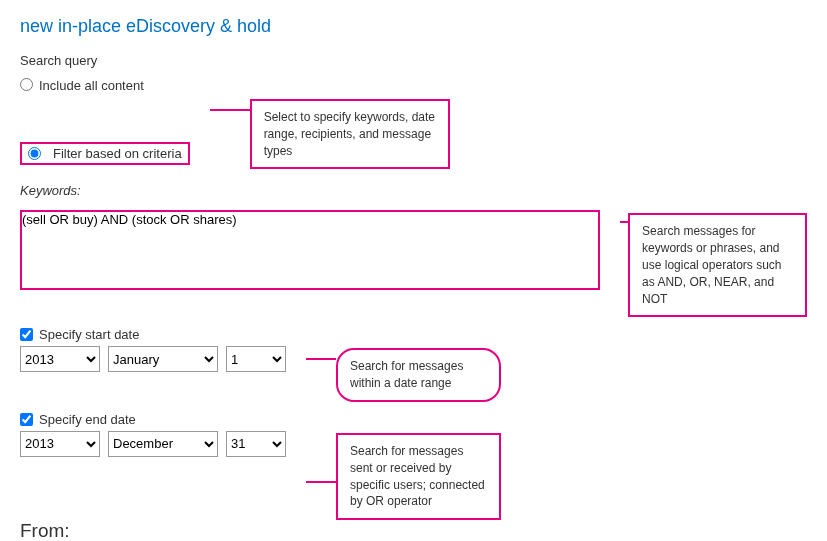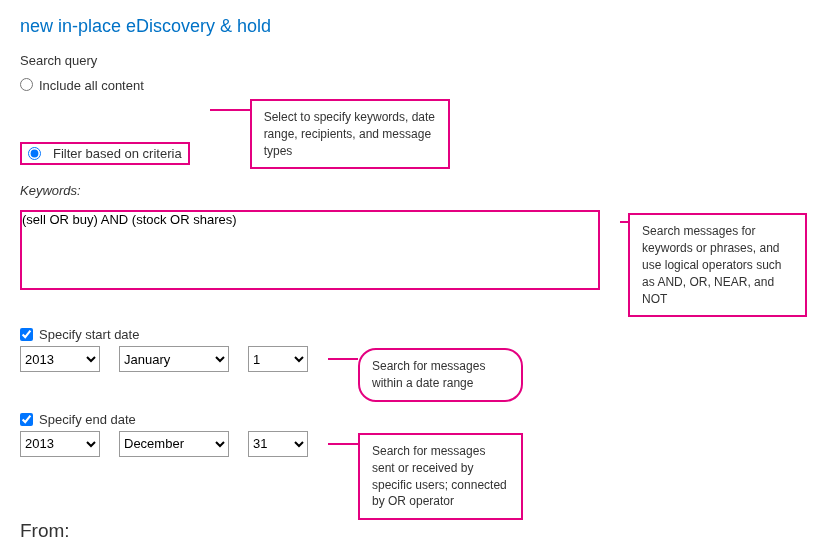--- a/index.html
+++ b/index.html
@@ -69,21 +69,21 @@
       align-items: center;
       margin-top: 10px;
       margin-bottom: 4px;
     }
     .checkbox-row input[type="checkbox"] {
       margin-right: 6px;
     }
     .date-row {
       display: flex;
       align-items: center;
-      gap: 19px;
+      gap: 8px;
     }
     .date-select {
       height: 26px;
       font-size: 13px;
       font-family: inherit;
       border: 1px solid #999;
       background: #fff;
     }
     .date-select.year { width: 80px; }
     .date-select.month { width: 110px; }
@@ -212,21 +212,21 @@
     <select class="date-select month">
       <option>January</option><option>February</option><option>March</option><option>April</option>
       <option>May</option><option>June</option><option>July</option><option>August</option>
       <option>September</option><option>October</option><option>November</option>
       <option selected="">December</option>
     </select>
     <select class="date-select day">
       <option>1</option><option>5</option><option>10</option><option>15</option><option>20</option><option>25</option><option selected="">31</option>
     </select>
   </div>
-  <div style="display:flex; align-items:flex-start; padding-left: 20px; padding-top:2px;">
+  <div style="display:flex; align-items:center; padding-left: 20px; padding-top:2px;">
     <div style="width:30px; height:2px; background:#e40080; margin-top:10px;"></div>
     <div class="callout-box" style="max-width:165px;">Search for messages sent or received by specific users; connected by OR operator</div>
   </div>
 </div>
 
 <div class="from-row">
   <div class="field-label">From:</div>
   <div class="input-with-button">
     <input type="text" class="text-input" value="john@woodgrovebank.com" style="">
     <button class="add-users-btn">add users...</button>

